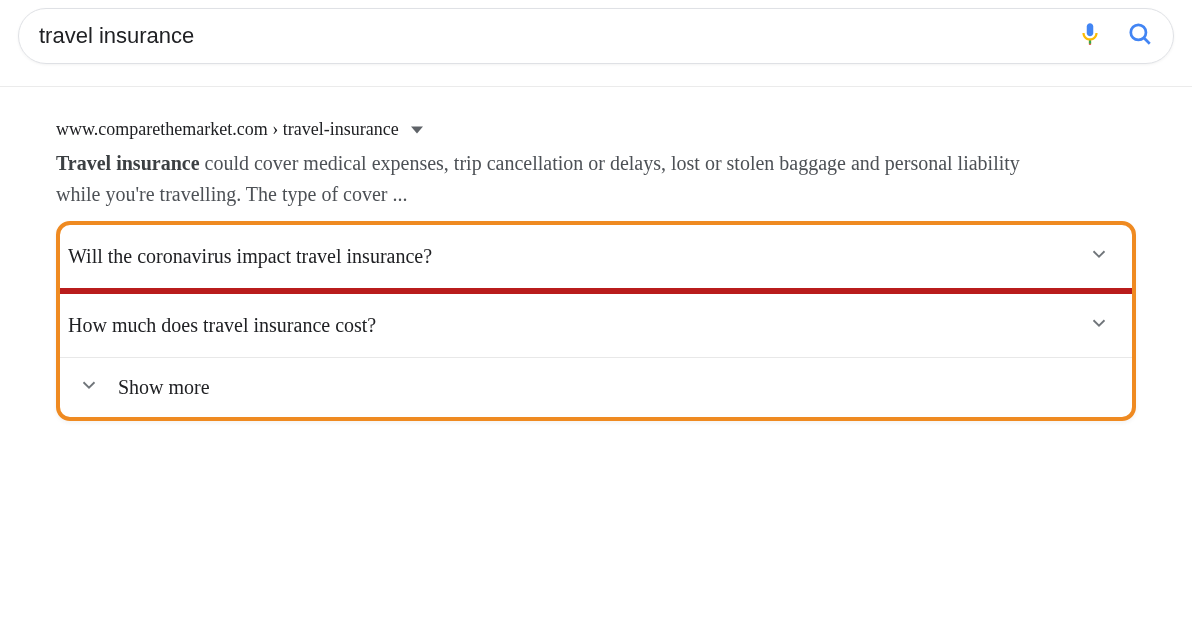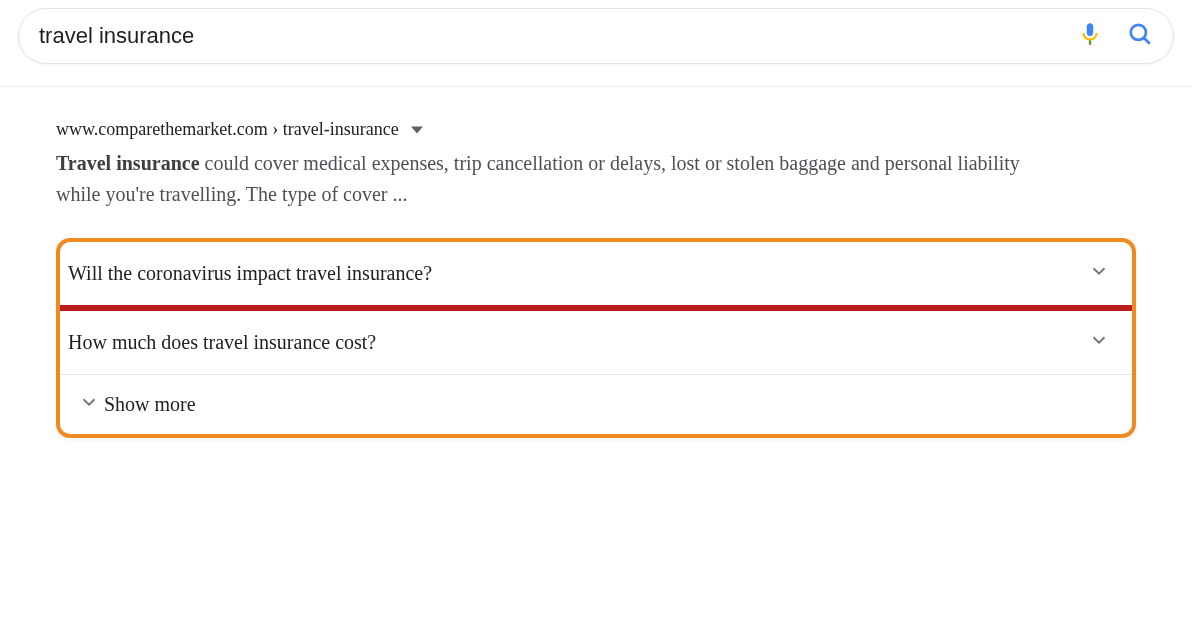--- a/index.html
+++ b/index.html
@@ -84,21 +84,21 @@
       margin-top: 8px;
       max-width: 1010px;
     }
     .result-snippet b {
       color: #3c4043;
       font-weight: bold;
     }
     .faq-box {
       border: 4px solid #ef8a21;
       border-radius: 14px;
-      margin-top: 28px;
+      margin-top: 11px;
       overflow: hidden;
       max-width: 1098px;
       box-shadow: 0 2px 4px rgba(0,0,0,0.05);
     }
     .faq-item {
       display: flex;
       align-items: center;
       justify-content: space-between;
       padding: 18px 22px 18px 8px;
       border-top: 6px solid #b91c1c;
@@ -114,21 +114,21 @@
       height: 22px;
     }
     .faq-showmore {
       display: flex;
       align-items: center;
       padding: 16px 0 16px 18px;
       border-top: 1px solid #e8e8e8;
       font-size: 20px;
       color: #202124;
       cursor: pointer;
-      gap: 4px;
+      gap: 18px;
     }
     .faq-showmore .faq-chevron {
       margin-right: 0;
     }
   </style>
 </head>
 <body>
 
 <div class="search-bar">
   <input class="search-input" type="text" value="travel insurance" style="">

